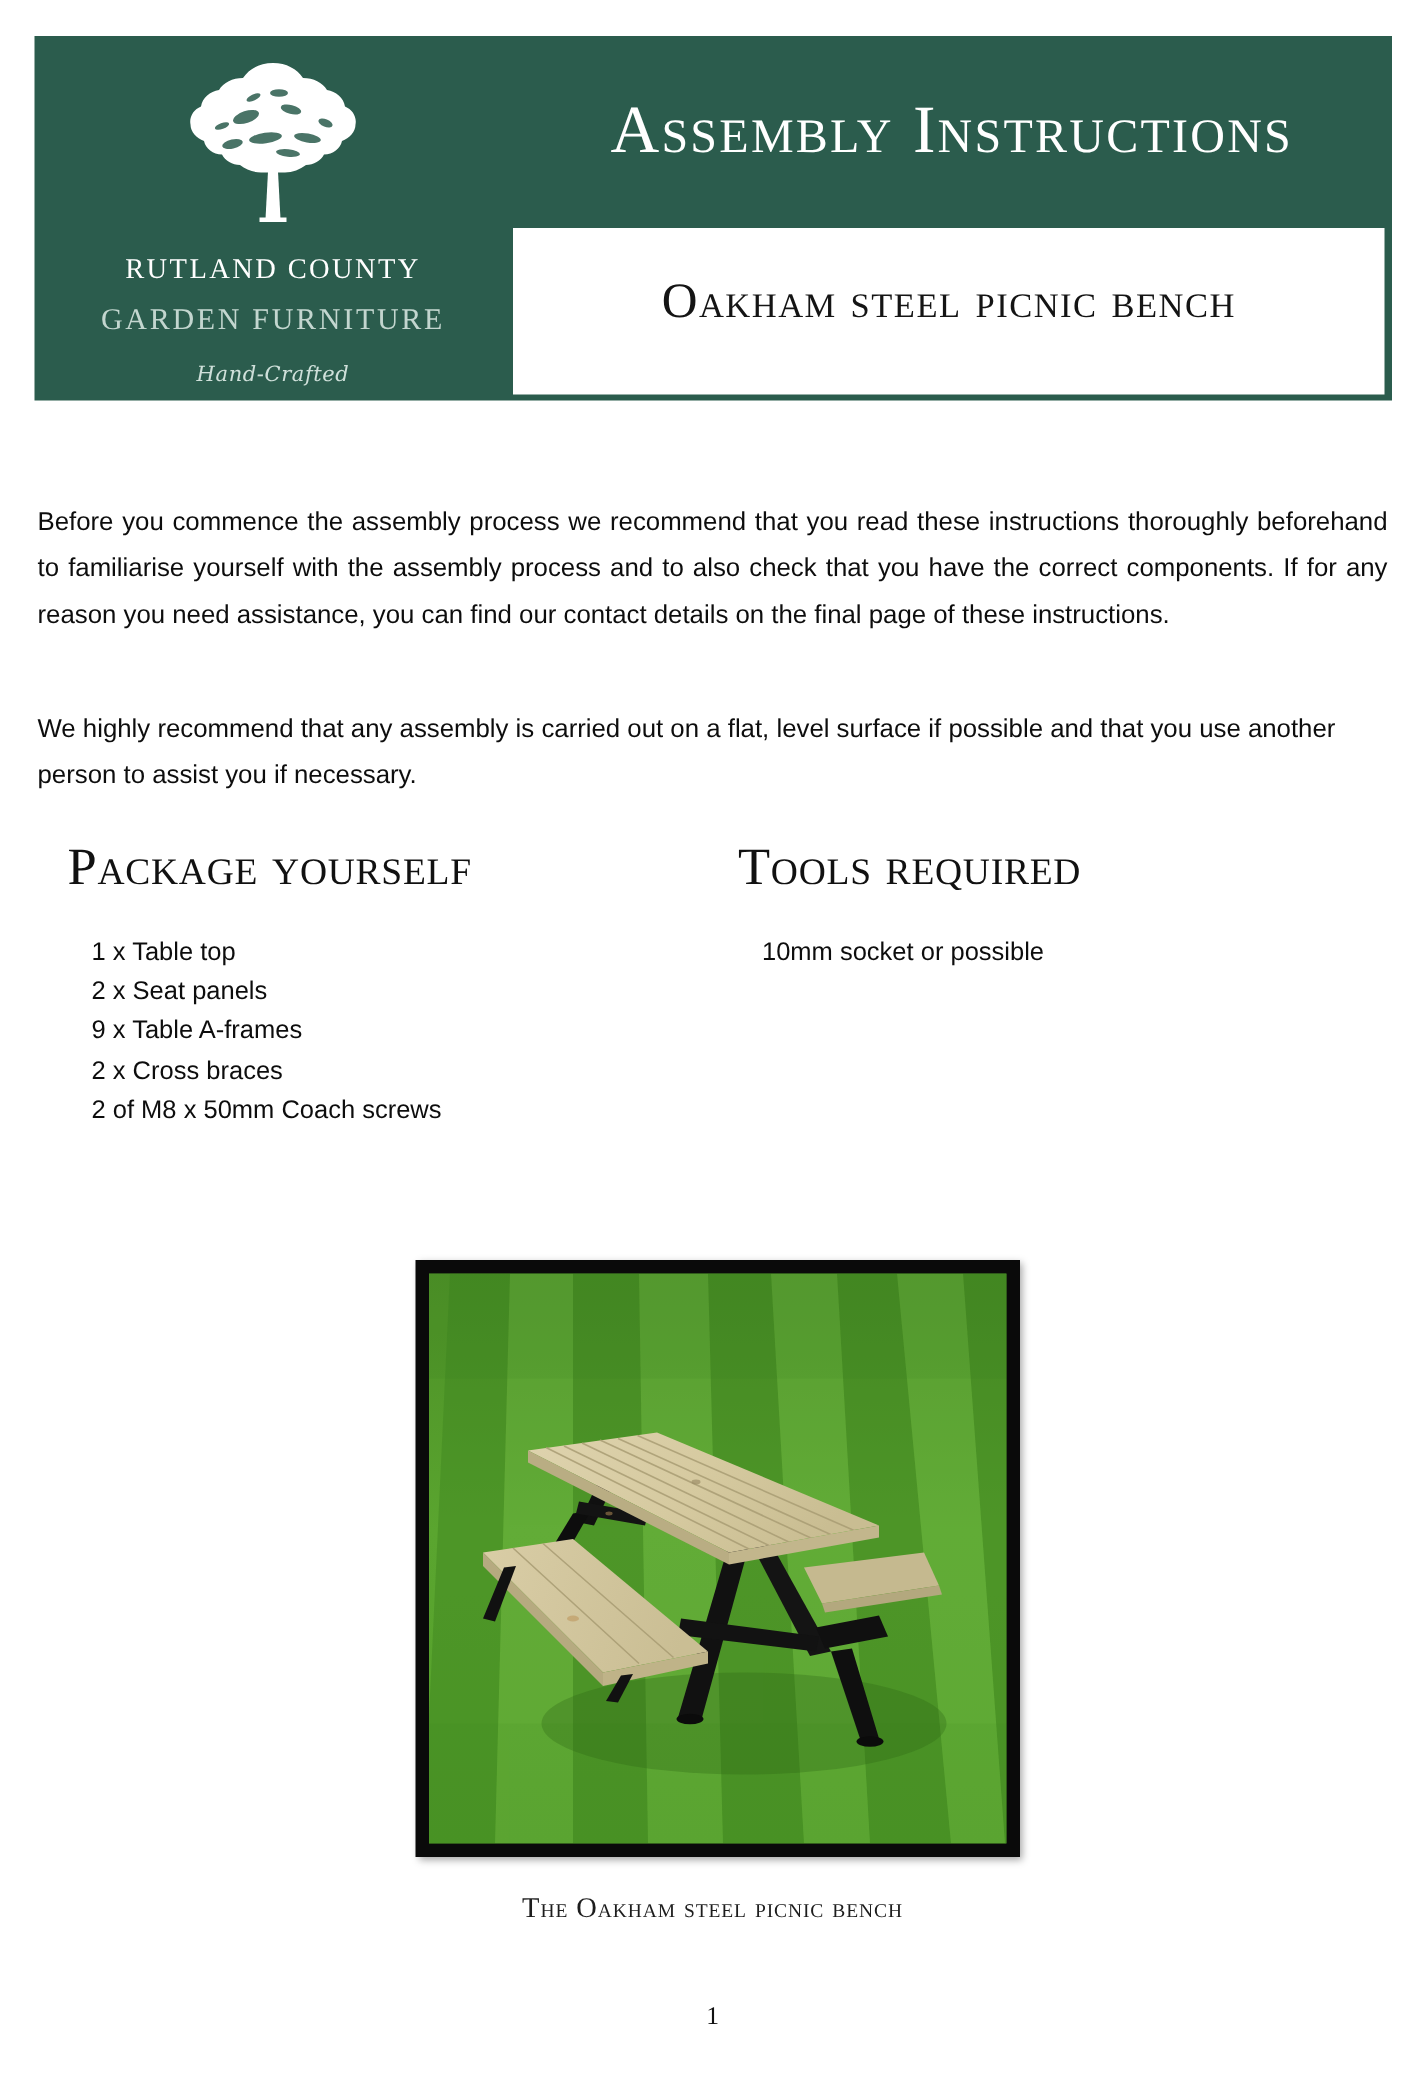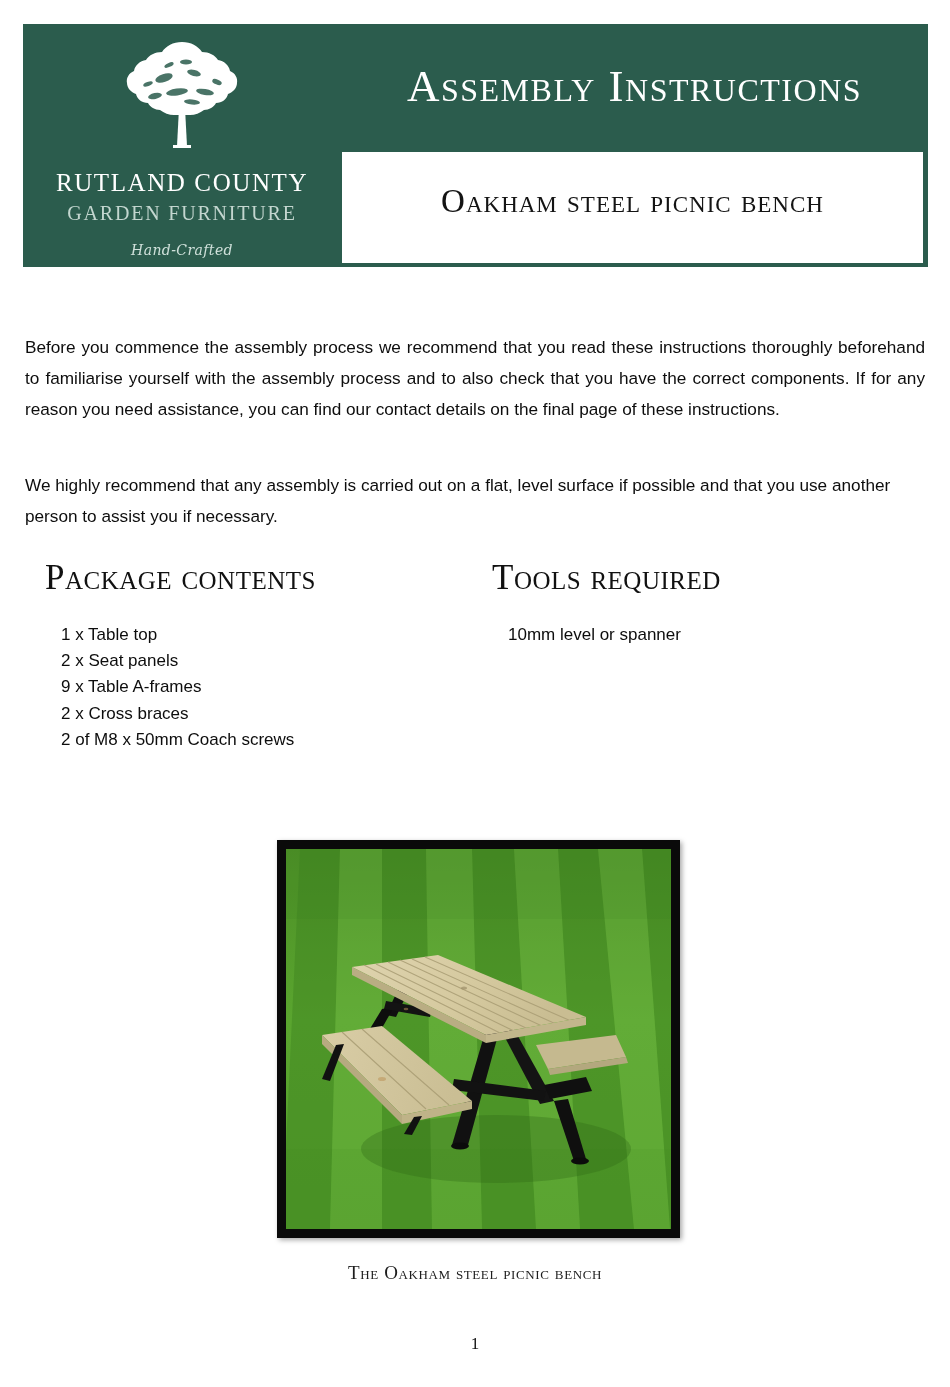--- a/index.html
+++ b/index.html
@@ -47,21 +47,21 @@
     transform: translateX(-50%);
     width: 120px;
     height: 118px;
   }
   .brand-main {
     position: absolute;
     left: 0;
     top: 145px;
     width: 100%;
     font-family: "Liberation Serif", serif;
-    font-size: 25px;
+    font-size: 19px;
     letter-spacing: 1.6px;
     color: #ffffff;
     white-space: nowrap;
   }
   .brand-sub {
     position: absolute;
     left: 0;
     top: 178px;
     width: 100%;
     font-family: "Liberation Serif", serif;
@@ -235,32 +235,32 @@
   <div class="doc-title">Assembly Instructions</div>
 
   <div class="subtitle-box">
     <div class="subtitle-text">Oakham steel picnic bench</div>
   </div>
 </div>
 
 <p class="intro-para p1">Before you commence the assembly process we recommend that you read these instructions thoroughly beforehand to familiarise yourself with the assembly process and to also check that you have the correct components. If for any reason you need assistance, you can find our contact details on the final page of these instructions.</p>
 <p class="intro-para p2">We highly recommend that any assembly is carried out on a flat, level surface if possible and that you use another person to assist you if necessary.</p>
 
-<div class="section-heading pkg-heading">Package contents</div>
+<div class="section-heading pkg-heading">Package yourself</div>
 <ul class="item-list pkg-list">
   <li>1 x Table top</li>
   <li>2 x Seat panels</li>
   <li>9 x Table A-frames</li>
   <li>2 x Cross braces</li>
   <li>2 of M8 x 50mm Coach screws</li>
 </ul>
 
 <div class="section-heading tools-heading">Tools required</div>
 <ul class="item-list tools-list">
-  <li>10mm level or spanner</li>
+  <li>10mm socket or possible</li>
 </ul>
 
 <div class="photo-frame">
   <div class="photo-inner">
     <svg viewBox="0 0 385 380" width="385" height="380">
       <defs>
         <linearGradient id="grassFade" x1="0" y1="0" x2="0" y2="1">
           <stop offset="0%" stop-color="#4c8f26"></stop>
           <stop offset="45%" stop-color="#5aa52f"></stop>
           <stop offset="100%" stop-color="#55a02b"></stop>

